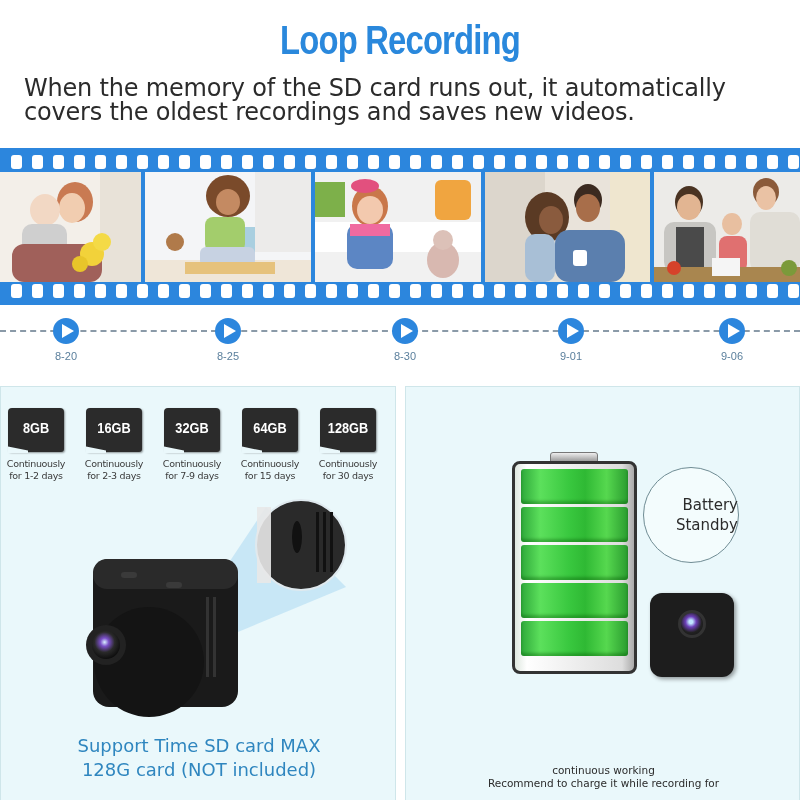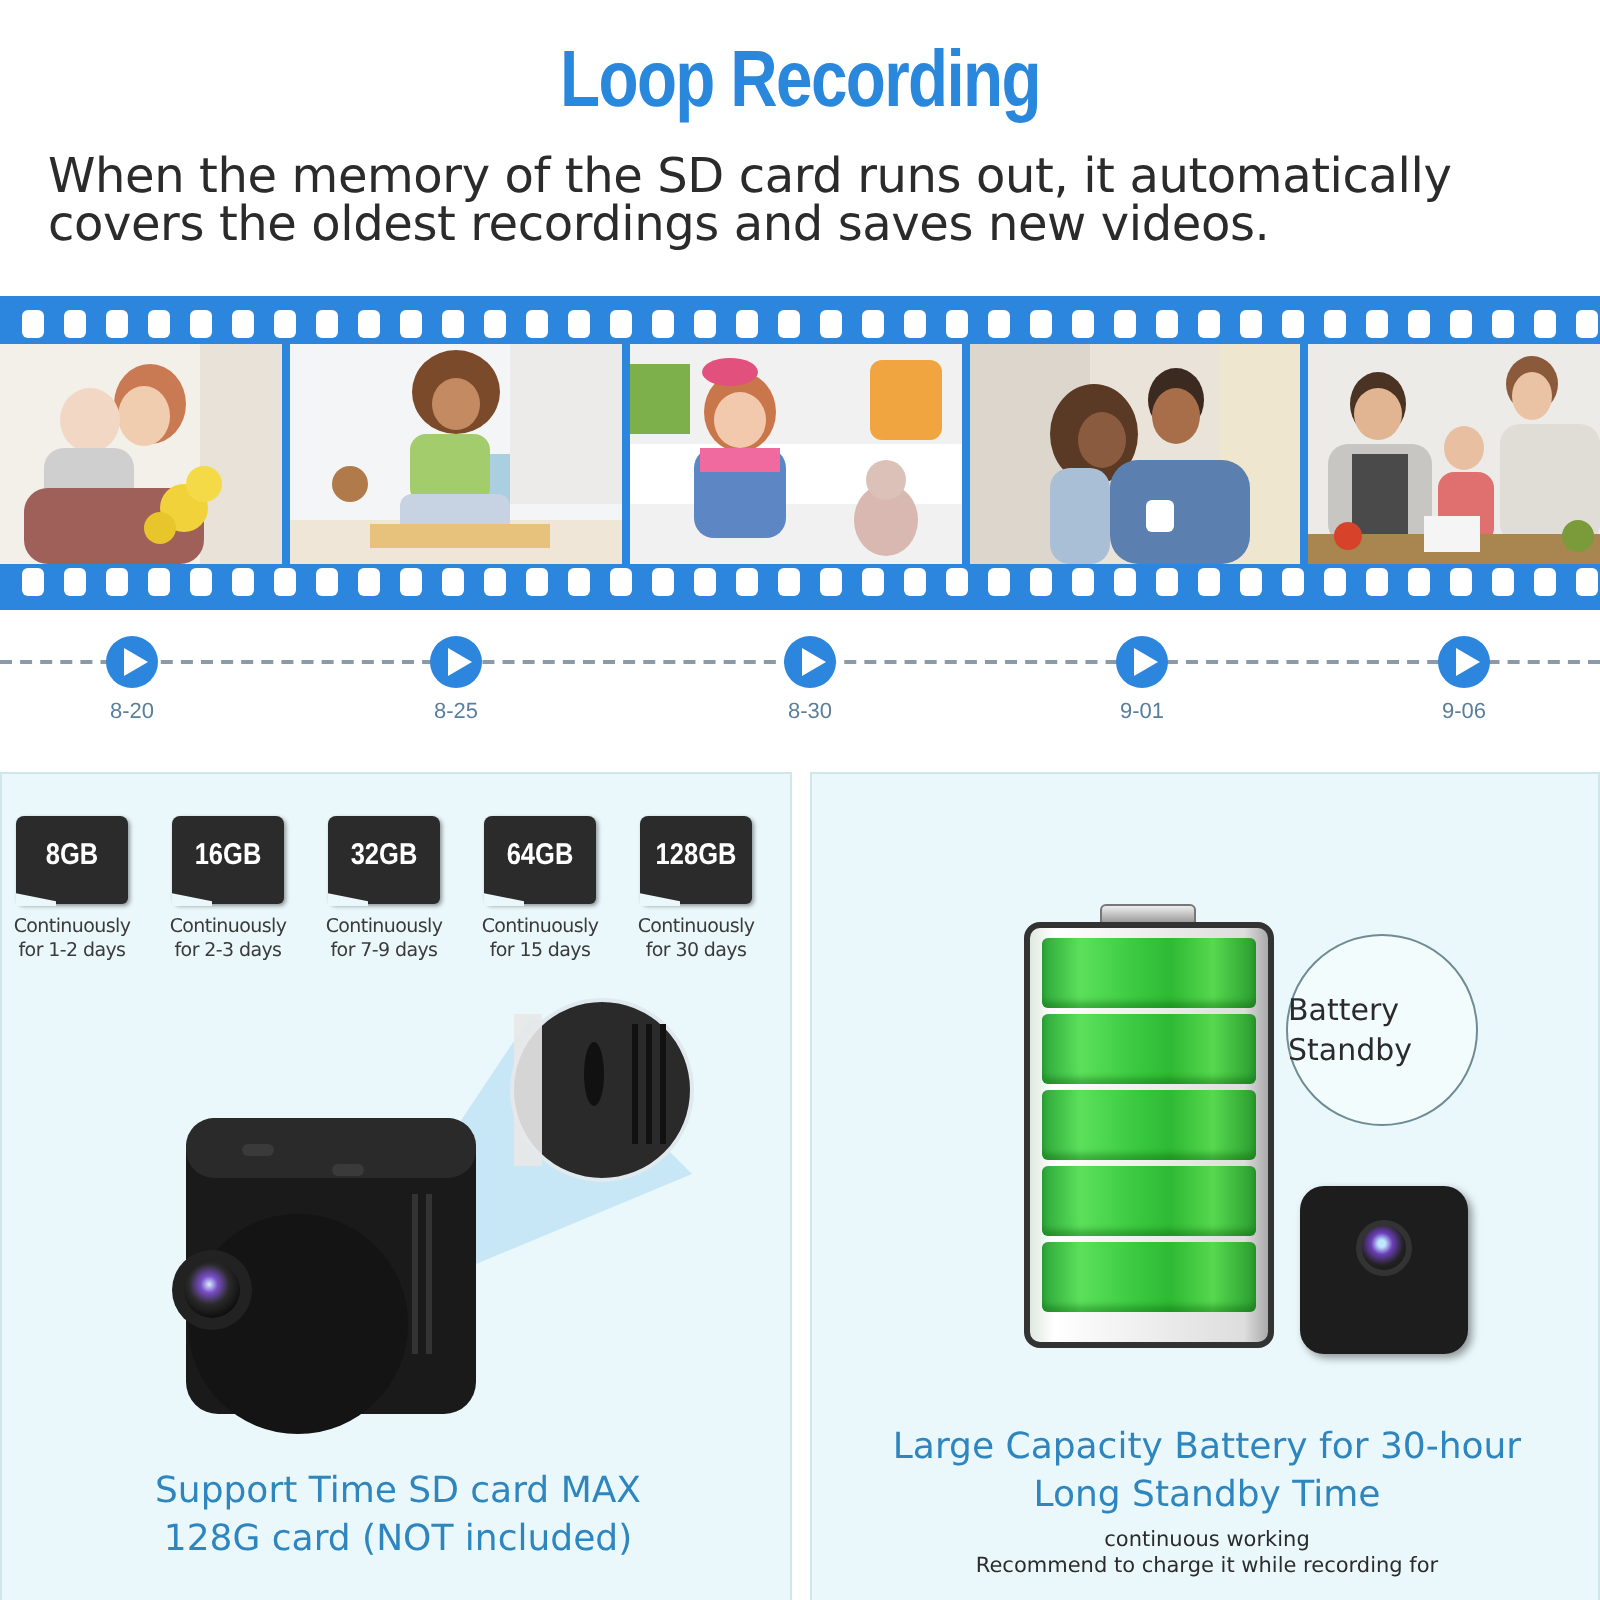--- a/index.html
+++ b/index.html
@@ -47,21 +47,21 @@
   .card-cap { margin-top: 6px; font-size: 9.5px; line-height: 12px; color: #3a3a3a; font-family: "DejaVu Sans", sans-serif; letter-spacing: -0.3px; }
 
   .cam-area { position: absolute; top: 100px; left: 0; width: 396px; height: 240px; }
   .caption-left { position: absolute; top: 347px; left: 0; width: 396px; text-align: center; font-size: 18px; line-height: 24px; color: #2f86bf; }
 
   .battery { position: absolute; top: 65px; left: 106px; width: 125px; height: 222px; }
   .batt-cap { position: absolute; left: 38px; top: 0; width: 48px; height: 10px; background: linear-gradient(#eee, #9c9c9c); border-radius: 3px 3px 0 0; border: 1px solid #777; }
   .batt-body { position: absolute; left: 0; top: 9px; width: 125px; height: 213px; border: 3px solid #333; border-radius: 8px; background: linear-gradient(90deg, #dfe8e0, #fff 10%, #ddd 90%, #aaa); padding: 5px 6px; }
   .cell { height: 35px; margin-bottom: 3px; border-radius: 3px; background: linear-gradient(90deg, #2ea83a 0%, #5ce05c 18%, #39c83f 45%, #2fb934 60%, #56d84f 80%, #2a9c2f 100%); box-shadow: inset 0 -3px 3px rgba(0,80,0,0.35); }
 
-  .badge { position: absolute; top: 80px; left: 237px; width: 96px; height: 96px; border-radius: 50%; border: 1px solid #6f8c94; background: #f3fcfd; display: flex; flex-direction: column; justify-content: center; align-items: flex-start; }
+  .badge { position: absolute; top: 80px; left: 237px; width: 96px; height: 96px; border-radius: 50%; border: 1px solid #6f8c94; background: #f3fcfd; display: flex; flex-direction: column; justify-content: center; align-items: flex-end; }
   .badge span { font-size: 15px; line-height: 20px; color: #2b2b2b; }
 
   .minicam { position: absolute; top: 206px; left: 244px; width: 84px; height: 84px; background: #1d1d1d; border-radius: 12px; box-shadow: 2px 2px 4px rgba(0,0,0,0.4); }
   .minicam .lens { position: absolute; left: 28px; top: 17px; width: 28px; height: 28px; border-radius: 50%; background: radial-gradient(circle at 45% 40%, #bfe6ff 0 10%, #6c3fb8 30%, #222 60%, #111 100%); border: 3px solid #333; }
 
   .caption-right { position: absolute; top: 325px; left: 0; width: 395px; text-align: center; font-size: 18px; line-height: 24px; color: #2f86bf; }
   .sub-right { position: absolute; top: 377px; left: 0; width: 395px; text-align: center; font-size: 10.5px; line-height: 13px; color: #2b2b2b; }
 </style>
 </head>
 <body>
@@ -349,21 +349,17 @@
       <div class="cell"></div>
     </div>
   </div>
   <div class="badge">
     <span>Battery</span>
     <span>Standby</span>
   </div>
   <div class="minicam">
     <div class="lens"></div>
   </div>
-  <div class="caption-right">
-    <div>Large Capacity Battery for 30-hour</div>
-    <div>Long Standby Time</div>
-  </div>
   <div class="sub-right">
     <div>continuous working</div>
     <div>Recommend to charge it while recording for</div>
   </div>
 </div>
 
 </body></html>

